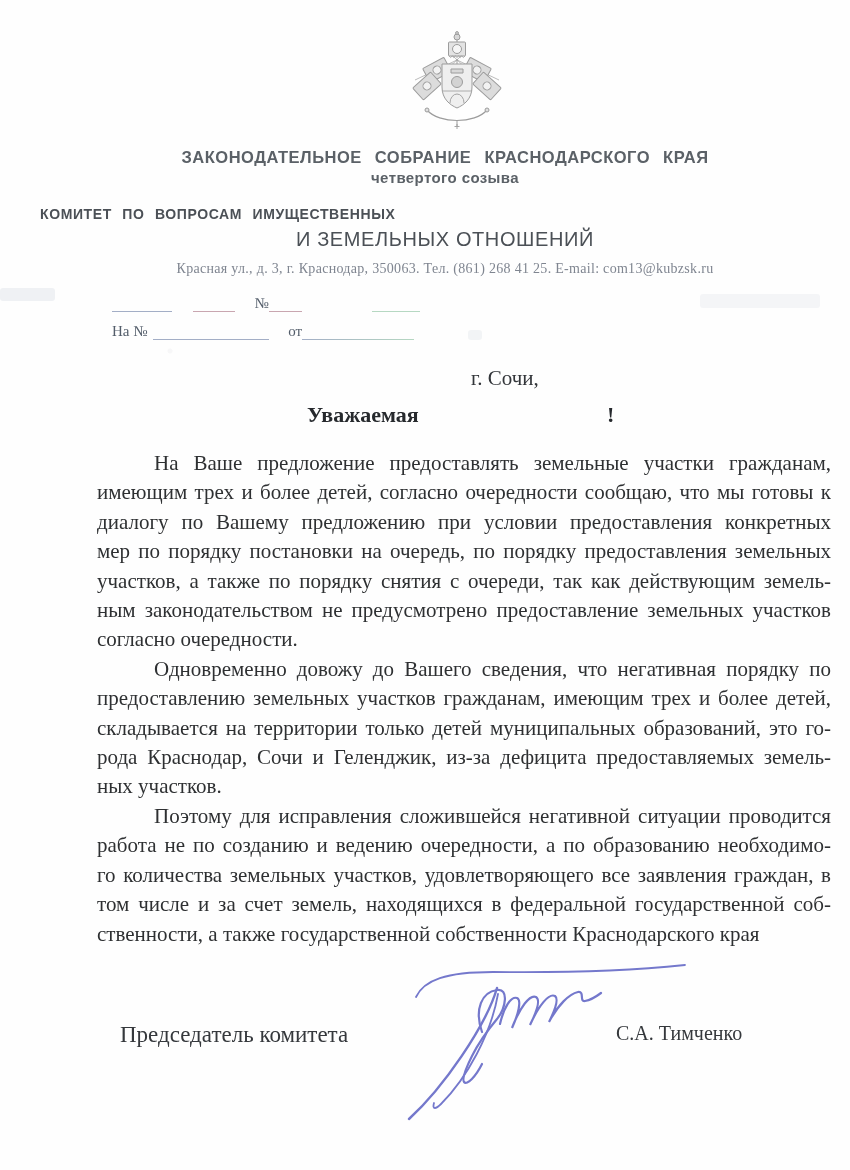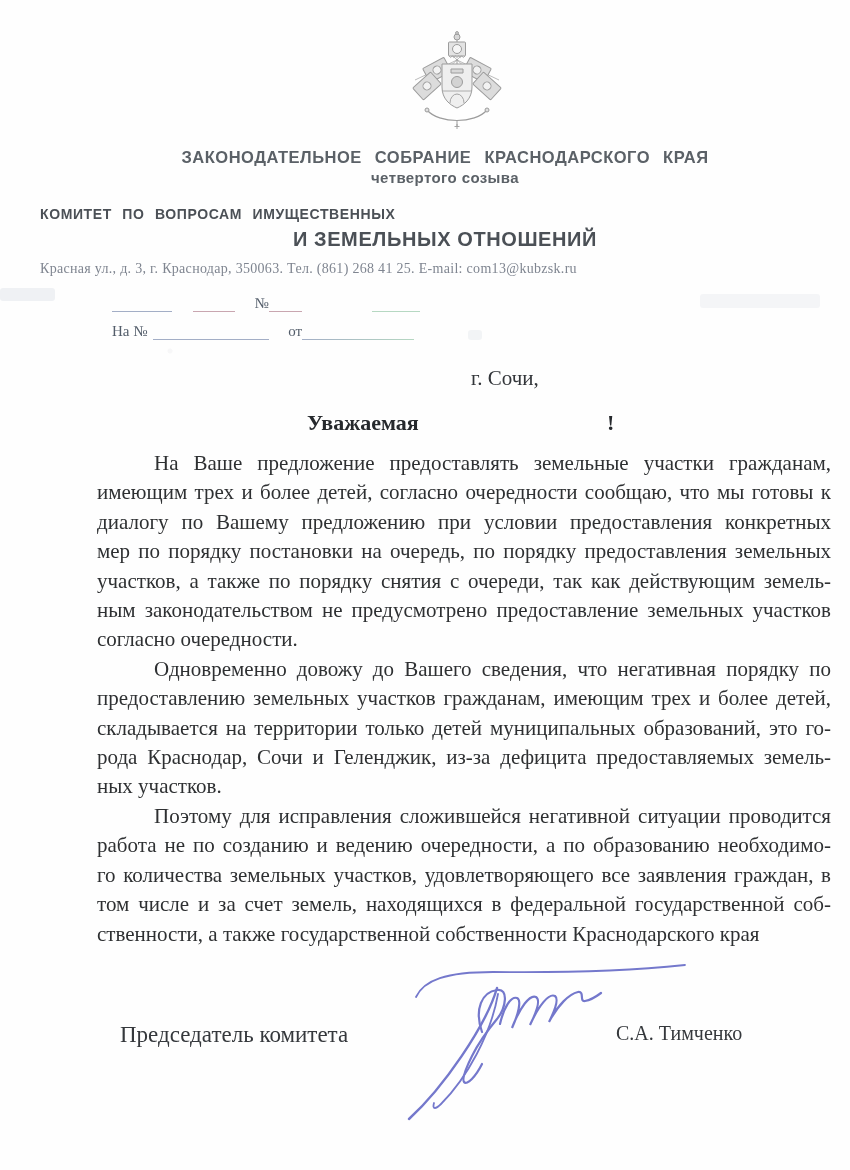--- a/index.html
+++ b/index.html
@@ -13,33 +13,33 @@
   .org1{top:148px;left:40px;width:810px;text-align:center;
     font-family:"Liberation Sans",sans-serif;font-weight:bold;font-size:16.5px;
     letter-spacing:.5px;word-spacing:8px;color:#5b6167;}
   .org2{top:169px;left:40px;width:810px;text-align:center;
     font-family:"Liberation Sans",sans-serif;font-weight:bold;font-size:15px;
     letter-spacing:.4px;color:#5b6167;}
   .com1{top:206px;left:40px;width:810px;text-align:left;
     font-family:"Liberation Sans",sans-serif;font-weight:bold;font-size:14px;
     letter-spacing:.6px;word-spacing:6px;color:#4b5056;}
   .com2{top:228px;left:40px;width:810px;text-align:center;
-    font-family:"Liberation Sans",sans-serif;font-weight:bold;font-size:20px;
+    font-family:"Liberation Sans",sans-serif;font-weight:normal;font-size:20px;
     letter-spacing:.6px;color:#4b5056;}
-  .address{top:261px;left:40px;width:810px;
+  .address{top:261px;left:40px;width:810px;text-align:center;
     font-size:14px;color:#7f8590;letter-spacing:.3px;}
   
   .ref{font-size:15px;color:#535d6a;}
   .blank{display:inline-block;height:13px;border-bottom:1px solid #a3aec6;vertical-align:bottom;}
   .blank.pink{border-bottom-color:#c9a6b0;}
   .blank.green{border-bottom-color:#b6d8c2;}
   .blank.fade{border-image:linear-gradient(to right,#a3aec6,#b6d8c2) 1;border-bottom:1px solid;}
   
   .city{top:366px;left:471px;font-size:21px;color:#33363a;}
-  .salut{top:402px;font-size:22px;font-weight:bold;color:#26292d;margin-top:8px;}
+  .salut{top:402px;font-size:22px;font-weight:bold;color:#26292d;}
   .body{top:449px;left:97px;width:734px;font-size:21px;line-height:29.4px;color:#2e3032;}
   .body .line{text-align:justify;text-align-last:justify;white-space:normal;}
   .body .line.first{padding-left:57px;}
   .body .line.last{text-align-last:left;}
   .sig-label{top:1022px;left:120px;font-size:23px;color:#35383c;}
   .sig-name{top:1022px;left:616px;font-size:20px;color:#35383c;}
   .artifact{background:rgba(216,222,229,.38);border-radius:3px;}
 </style>
 </head>
 <body>

